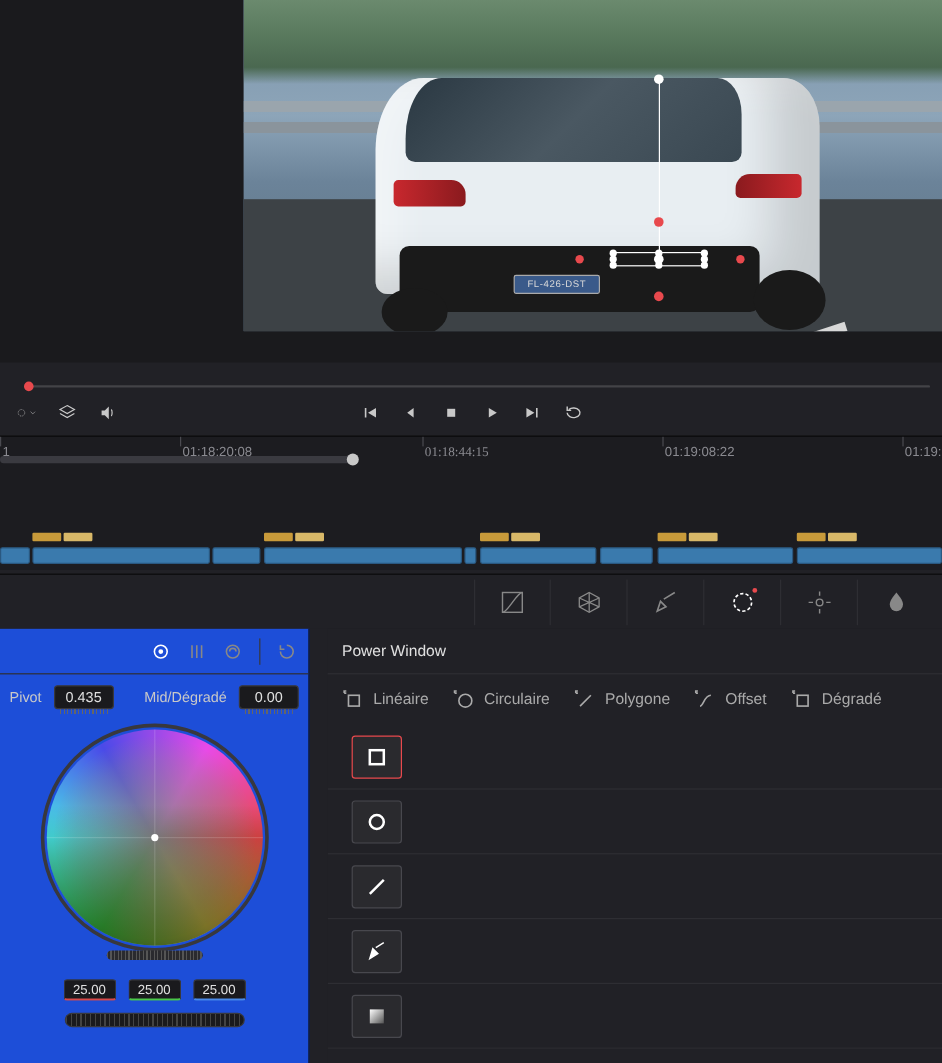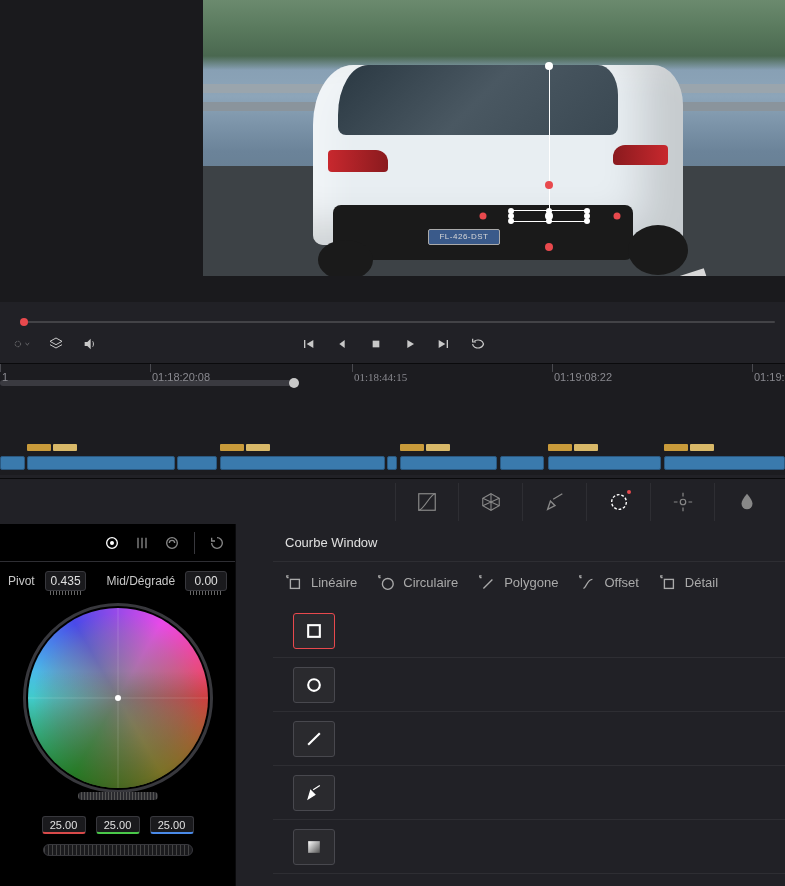--- a/index.html
+++ b/index.html
@@ -46,21 +46,21 @@
 .marker{width:24px;height:7px;border-radius:1px;}
 .marker.a{background:#c89a3a;}
 .marker.b{background:#d8b868;}
 .clips{position:absolute;left:0;right:0;top:92px;height:16px;}
 .clip{position:absolute;top:0;height:14px;background:#3a7aad;border-radius:2px;border:1px solid #2a5880;}
 .tool-tabs{position:absolute;left:0;right:0;top:478px;height:46px;background:#212126;border-top:1px solid #0a0a0c;display:flex;justify-content:flex-end;align-items:center;padding-right:6px;}
 .tab-btn{width:64px;height:38px;display:flex;align-items:center;justify-content:center;border:none;background:transparent;border-right:1px solid #2e2e33;cursor:pointer;color:#888;}
 .tab-btn:first-child{border-left:1px solid #2e2e33;}
 .tab-btn.active{color:#fff;}
 .tab-btn svg{width:22px;height:22px;}
-.panel-left{position:absolute;left:0;top:524px;width:236px;bottom:0;background:#000000;border-right:1px solid #0a0a0c;}
+.panel-left{position:absolute;left:0;top:524px;width:258px;bottom:0;background:#1d4ed8;border-right:1px solid #0a0a0c;}
 .pl-top{height:38px;border-bottom:1px solid #2e2e33;display:flex;align-items:center;justify-content:flex-end;padding-right:10px;gap:14px;}
 .pl-top .ic{color:#888;}
 .pl-top .ic.active{color:#fff;}
 .pl-params{height:38px;display:flex;align-items:center;padding:0 8px;gap:10px;}
 .param-label{font-size:12px;color:#c8c8c8;}
 .param-val{width:50px;height:20px;background:#1a1a1d;border:1px solid #38383d;border-radius:3px;text-align:center;line-height:18px;font-size:12px;color:#e0e0e0;position:relative;}
 .tick-bar{position:absolute;left:4px;right:4px;bottom:-5px;height:4px;background:repeating-linear-gradient(90deg,#666 0,#666 1px,transparent 1px,transparent 3px);}
 .offset-header{height:28px;display:flex;align-items:center;justify-content:center;position:relative;color:#c8c8c8;font-size:13px;}
 .reset-ic{position:absolute;right:10px;top:4px;color:#888;cursor:pointer;}
 .wheel-wrap{display:flex;justify-content:center;margin-top:8px;}
@@ -331,21 +331,21 @@
     <span class="rgb-val r">25.00</span>
     <span class="rgb-val g">25.00</span>
     <span class="rgb-val b">25.00</span>
   </div>
   <div class="jog-big">
       <div class="jog-big-bar"></div>
     </div>
 </div>
 
 <div class="panel-right">
-  <div class="pr-header">Courbe Window</div>
+  <div class="pr-header">Power Window</div>
   <div class="pr-shapes">
     <span class="shape-btn">
         <svg viewBox="0 0 20 20" fill="none" stroke="currentColor" stroke-width="1.5">
           <path d="M2 4v-2h2M2 4h2"></path>
           <rect x="6" y="6" width="10" height="10"></rect>
         </svg>
         <span>Linéaire</span>
       </span>
     <span class="shape-btn">
         <svg viewBox="0 0 20 20" fill="none" stroke="currentColor" stroke-width="1.5">
@@ -366,21 +366,21 @@
           <path d="M2 4v-2h2M2 4h2"></path>
           <path d="M6 16c3 0 4-10 10-10"></path>
         </svg>
         <span>Offset</span>
       </span>
     <span class="shape-btn">
         <svg viewBox="0 0 20 20" fill="none" stroke="currentColor" stroke-width="1.5">
           <path d="M2 4v-2h2M2 4h2"></path>
           <rect x="6" y="6" width="10" height="10" fill="url(#g)"></rect>
         </svg>
-        <span>Détail</span>
+        <span>Dégradé</span>
       </span>
   </div>
   <div class="pr-list">
     <div class="pw-row">
         <div class="pw-thumb selected">
           <svg viewBox="0 0 24 24" fill="none" stroke="#fff" stroke-width="2.5">
             <rect x="5" y="5" width="14" height="14"></rect>
           </svg>
         </div>
       </div>

